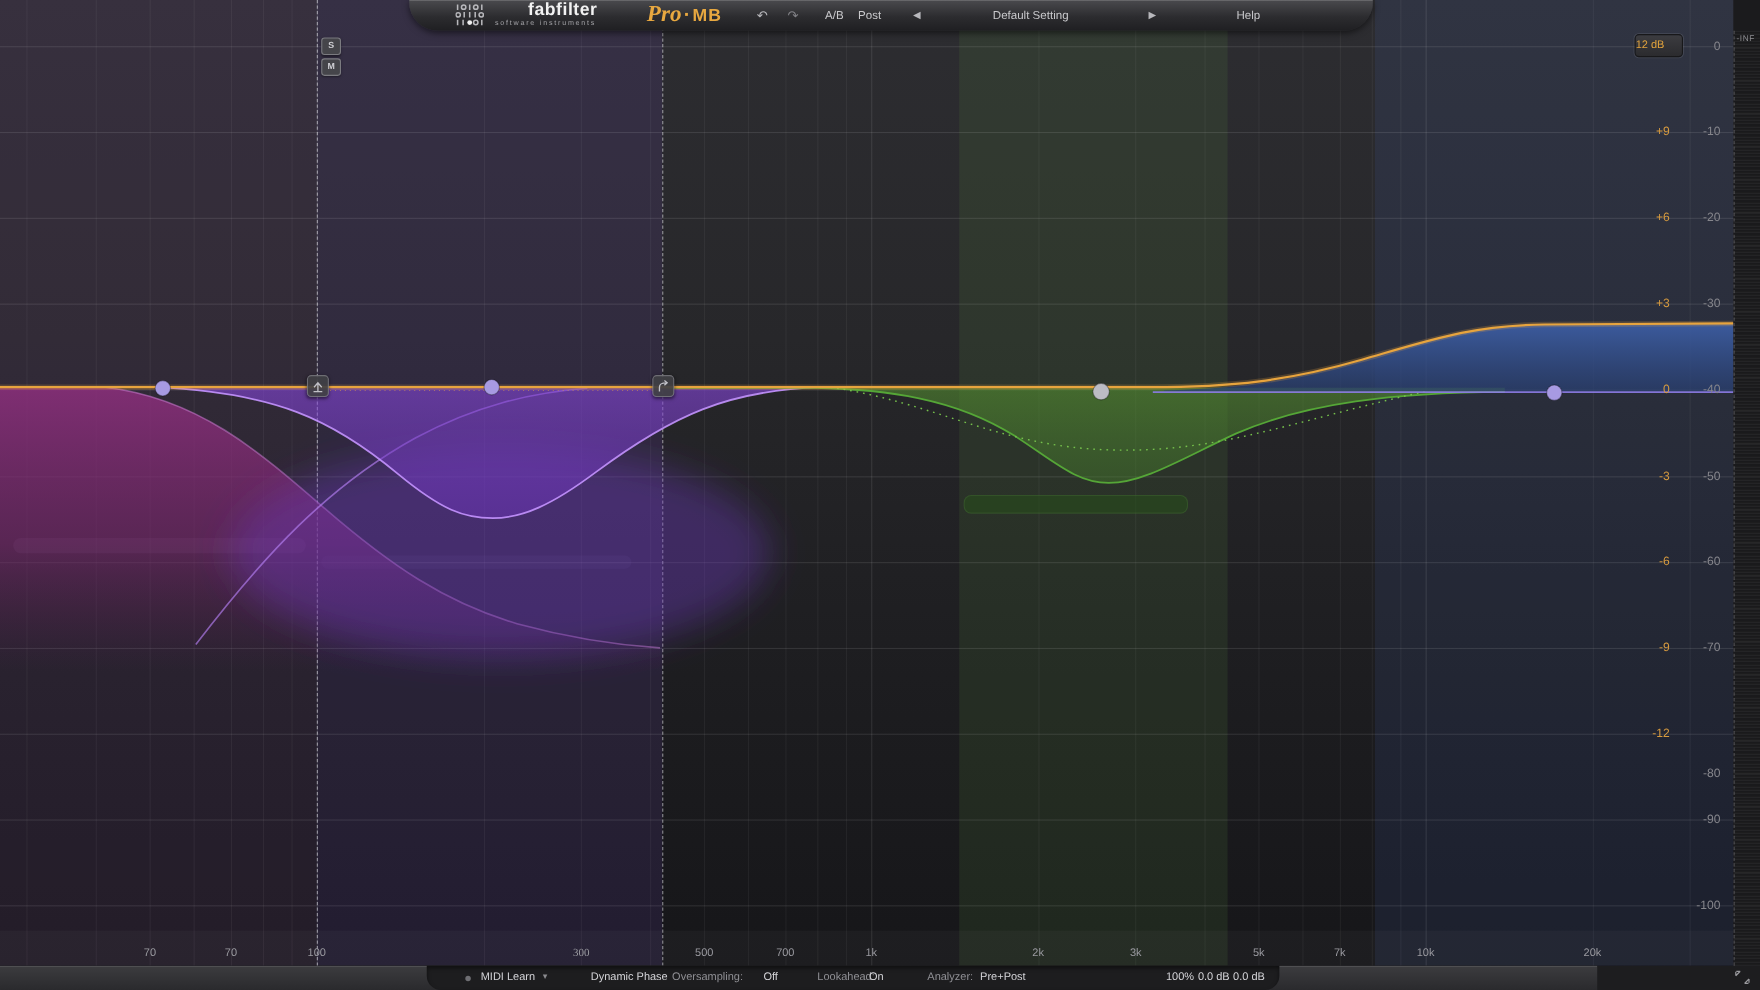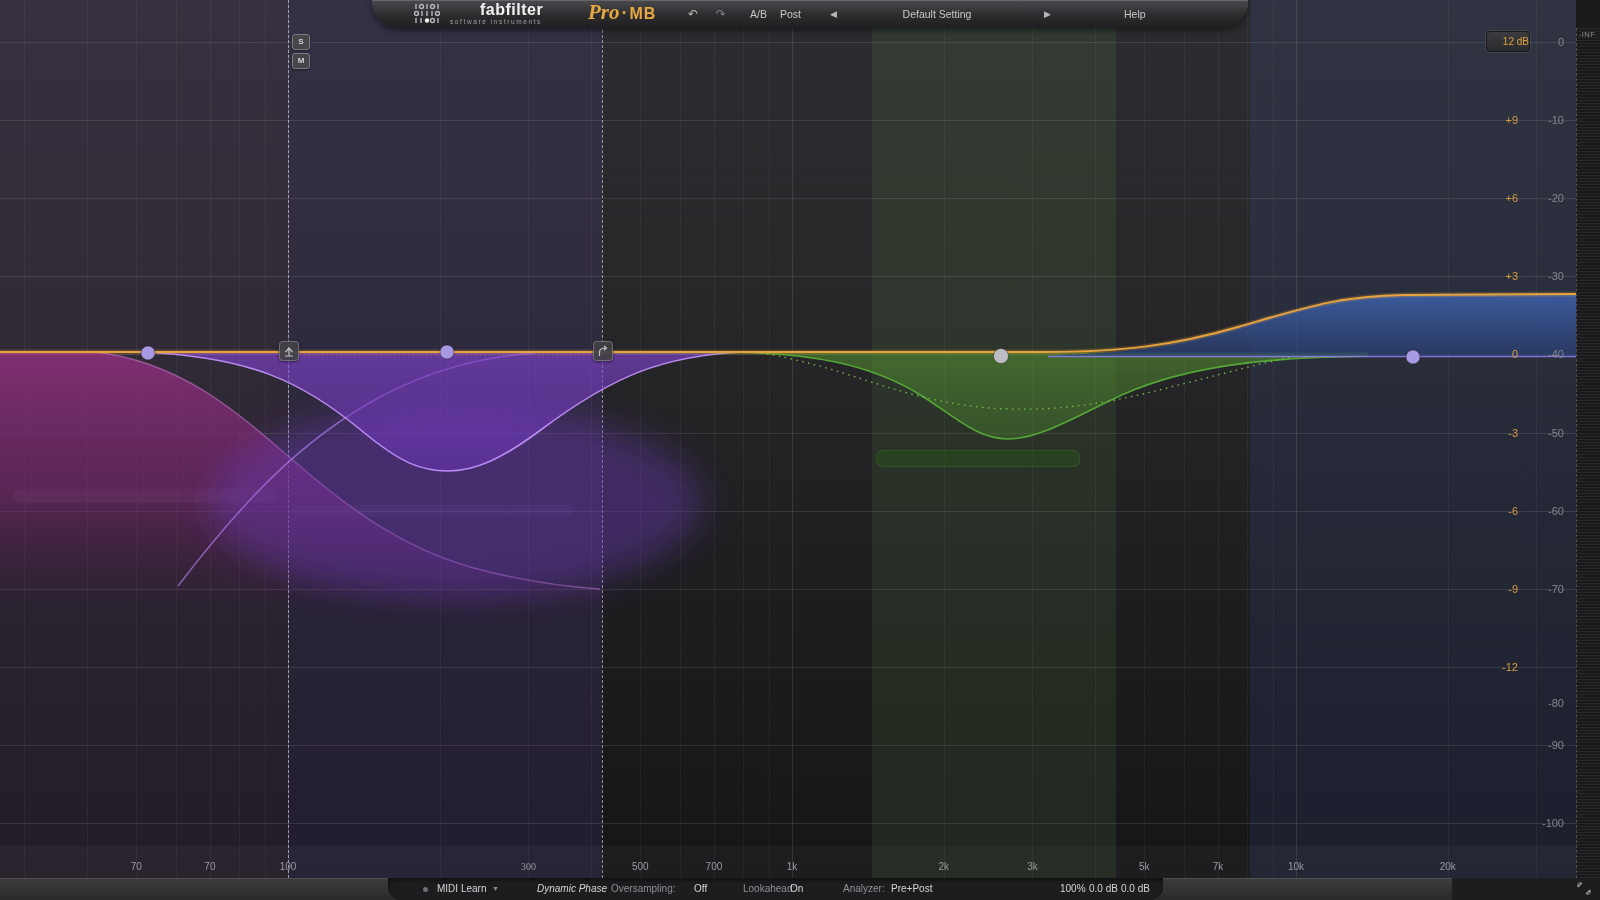--- a/index.html
+++ b/index.html
@@ -14,21 +14,21 @@
   .hline{position:absolute;left:0;width:1576px;height:1px;background:#ffffff;}
   .xover{position:absolute;top:0;height:878px;width:0;border-left:1px dashed rgba(238,238,244,.55);}
   .softbar{position:absolute;border-radius:7px;}
   #freqstrip{position:absolute;left:0;top:846px;width:1576px;height:32px;background:rgba(255,255,255,.03);}
   .freqlab{position:absolute;top:861px;transform:translateX(-50%);font-size:10px;color:#9a9aa0;}
   .gainlab{position:absolute;width:40px;text-align:right;font-size:11px;color:#d79b3f;transform:translateY(-50%);}
   .levellab{position:absolute;width:40px;text-align:right;font-size:11px;color:#86868c;transform:translateY(-50%);}
   #curves{position:absolute;left:0;top:0;}
 
   #range-badge{position:absolute;left:1486px;top:31px;width:42px;height:19px;line-height:19px;
-    text-align:right;font-size:10px;color:#e2a33c;border-radius:4px;
+    text-align:left;font-size:10px;color:#e2a33c;border-radius:4px;
     background:linear-gradient(#3c3c40,#2b2b2e);border:1px solid #18181a;
     box-shadow:0 0 0 1px rgba(255,255,255,.09);cursor:pointer;}
   #inf-label{position:absolute;left:1574px;top:30px;width:26px;text-align:center;
     font-size:7.5px;color:#8e8e92;letter-spacing:.5px;}
 
   .sm-btn{position:absolute;width:16px;height:14px;line-height:14px;text-align:center;
     font-size:8px;font-weight:bold;color:#cfcfd4;background:#45454a;border:1px solid #7b7b80;
     border-radius:3px;box-shadow:0 1px 2px rgba(0,0,0,.4);}
   .xhandle{position:absolute;width:18px;height:18px;border-radius:4px;top:341px;
     background:rgba(64,64,68,.92);border:1px solid rgba(150,150,156,.55);
@@ -267,21 +267,21 @@
     <span class="abs tb-text" style="left:490px;width:150px;text-align:center;">Default Setting</span>
     <span class="abs tb-icon" style="left:672px;font-size:9px;">▶</span>
     <span class="abs tb-text" style="left:752px;">Help</span>
   </div>
 
   <div id="bottombar">
     <div id="pill"></div>
     <div id="midi-dot"></div>
     <span class="bb" style="left:437px;">MIDI Learn</span>
     <span class="bb" style="left:492px;font-size:7px;color:#8a8a8e;">▼</span>
-    <span class="bb" style="left:537px;font-style:italic;">Dynamic Phase</span>
+    <span class="bb" style="left:537px;">Dynamic Phase</span>
     <span class="bb lab" style="left:611px;">Oversampling:</span>
     <span class="bb" style="left:694px;">Off</span>
     <span class="bb lab" style="left:743px;">Lookahead:</span>
     <span class="bb" style="left:790px;">On</span>
     <span class="bb lab" style="left:843px;">Analyzer:</span>
     <span class="bb" style="left:891px;">Pre+Post</span>
     <span class="bb" style="left:1060px;">100%</span>
     <span class="bb" style="left:1089px;">0.0 dB</span>
     <span class="bb" style="left:1121px;">0.0 dB</span>
     <svg id="resize" width="16" height="15" viewBox="0 0 16 15">

